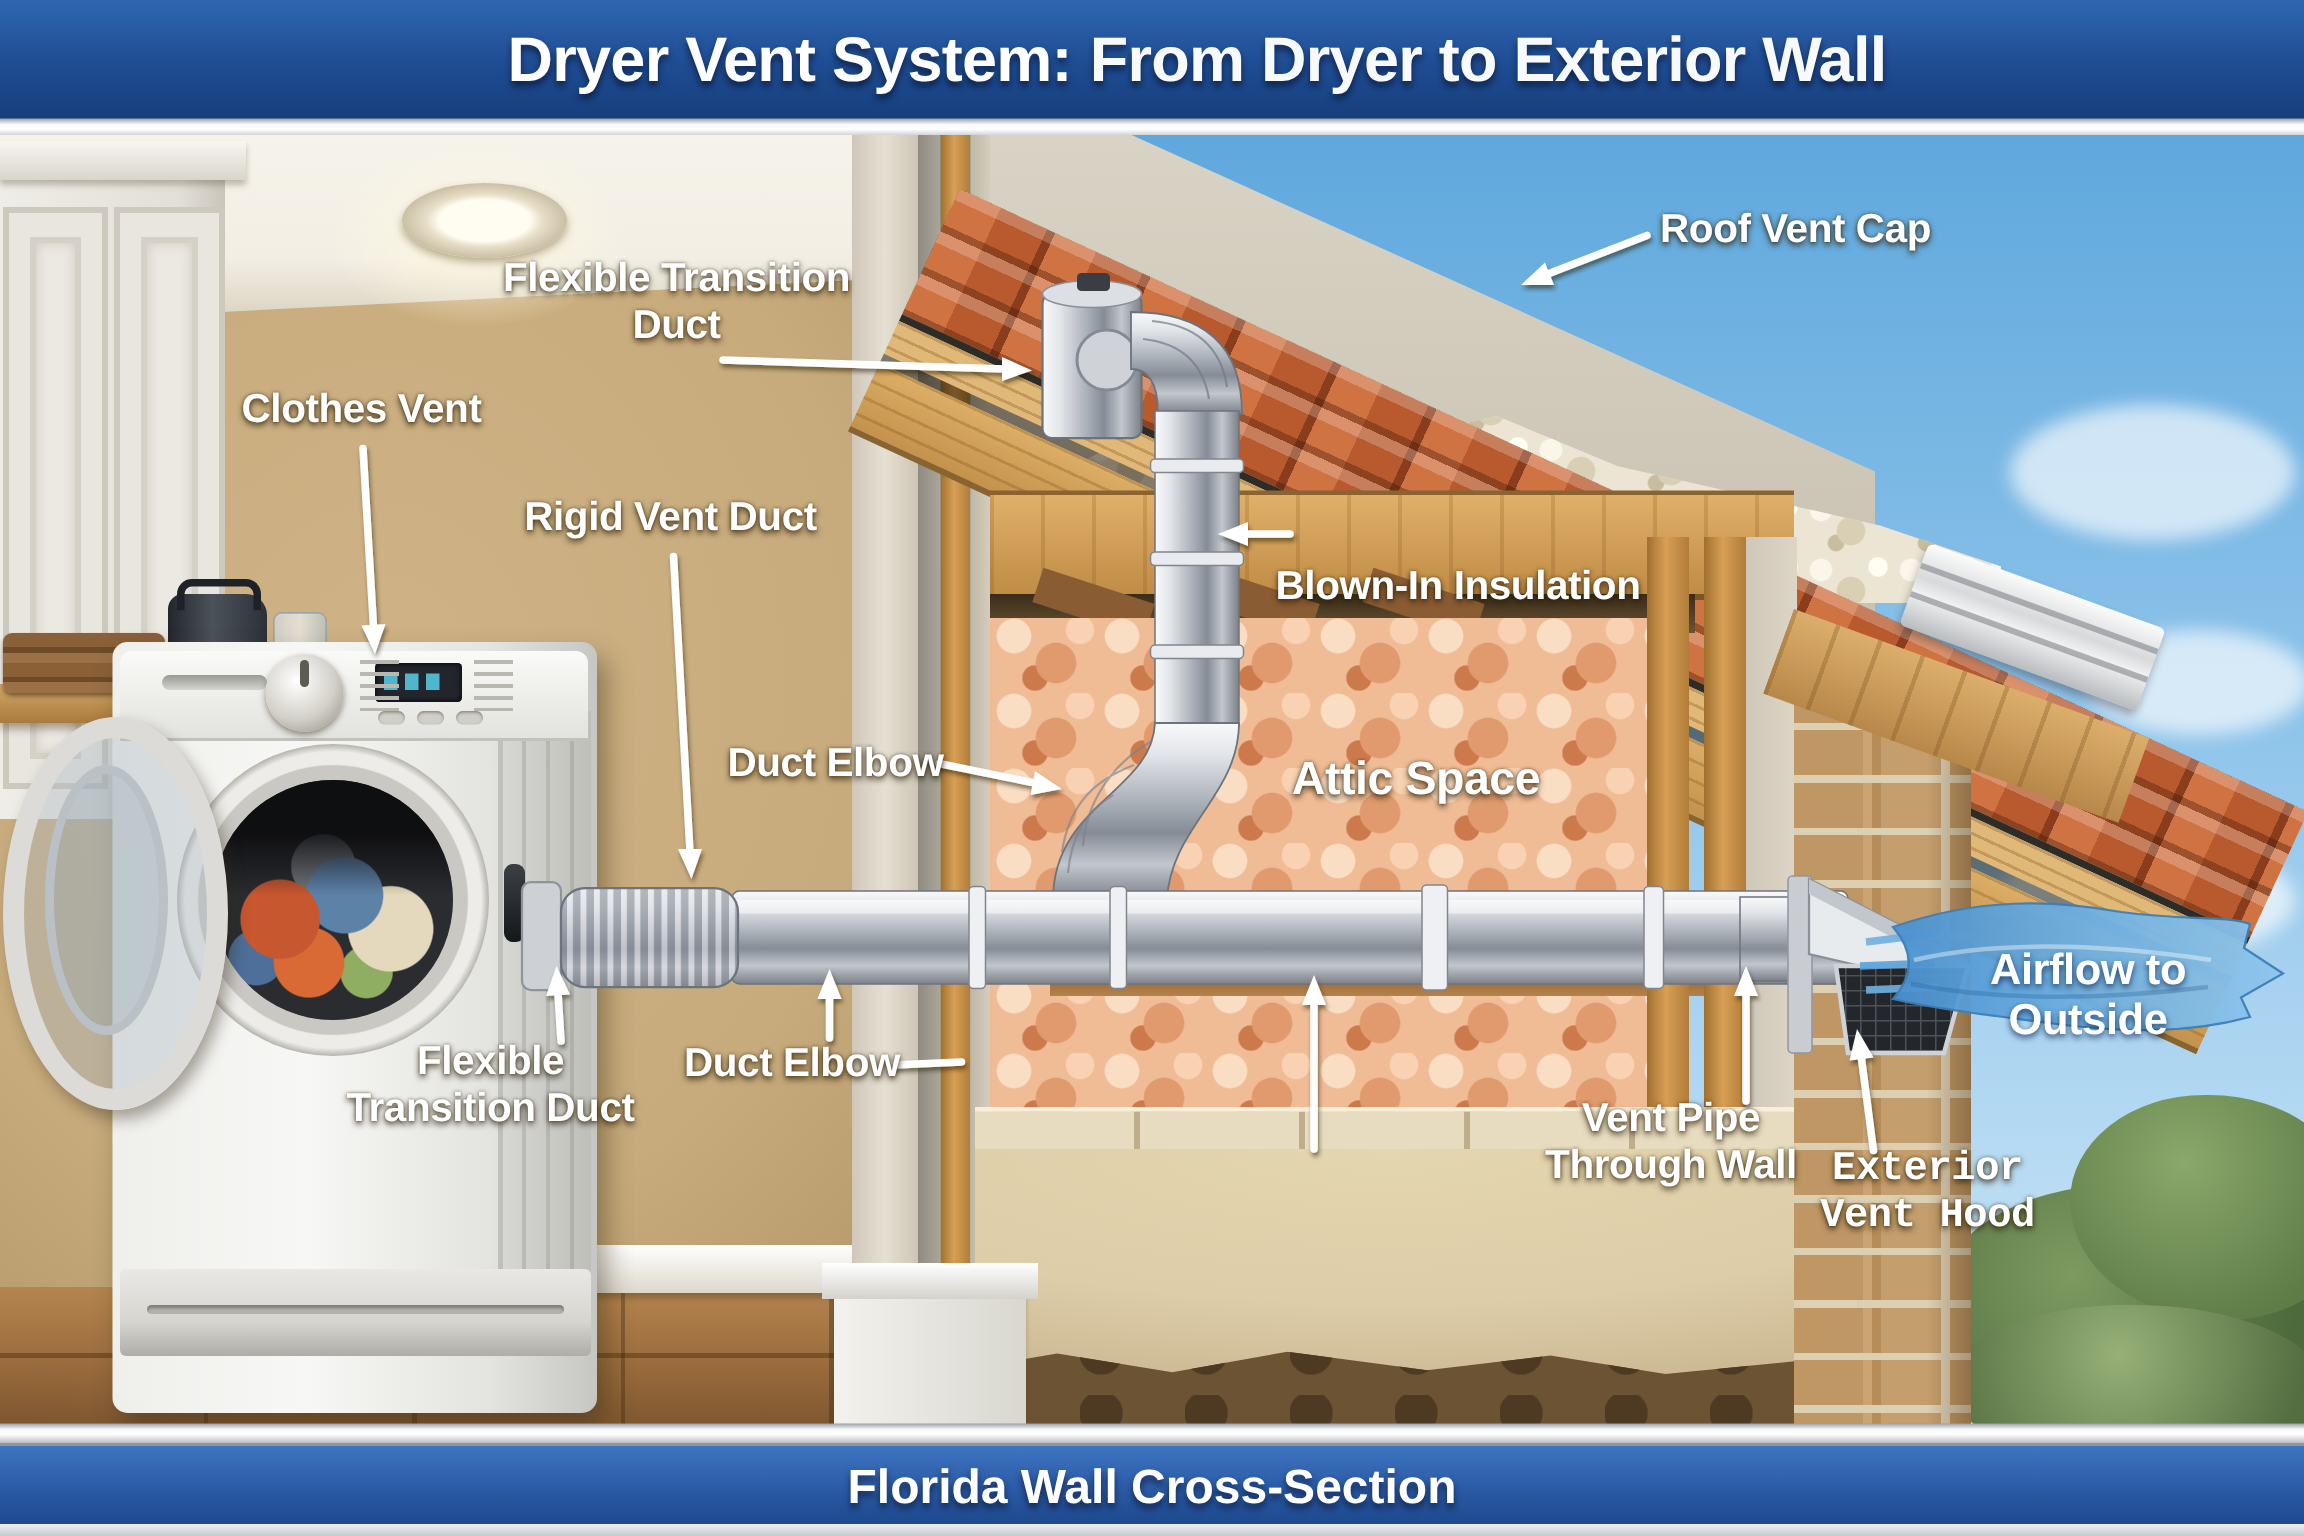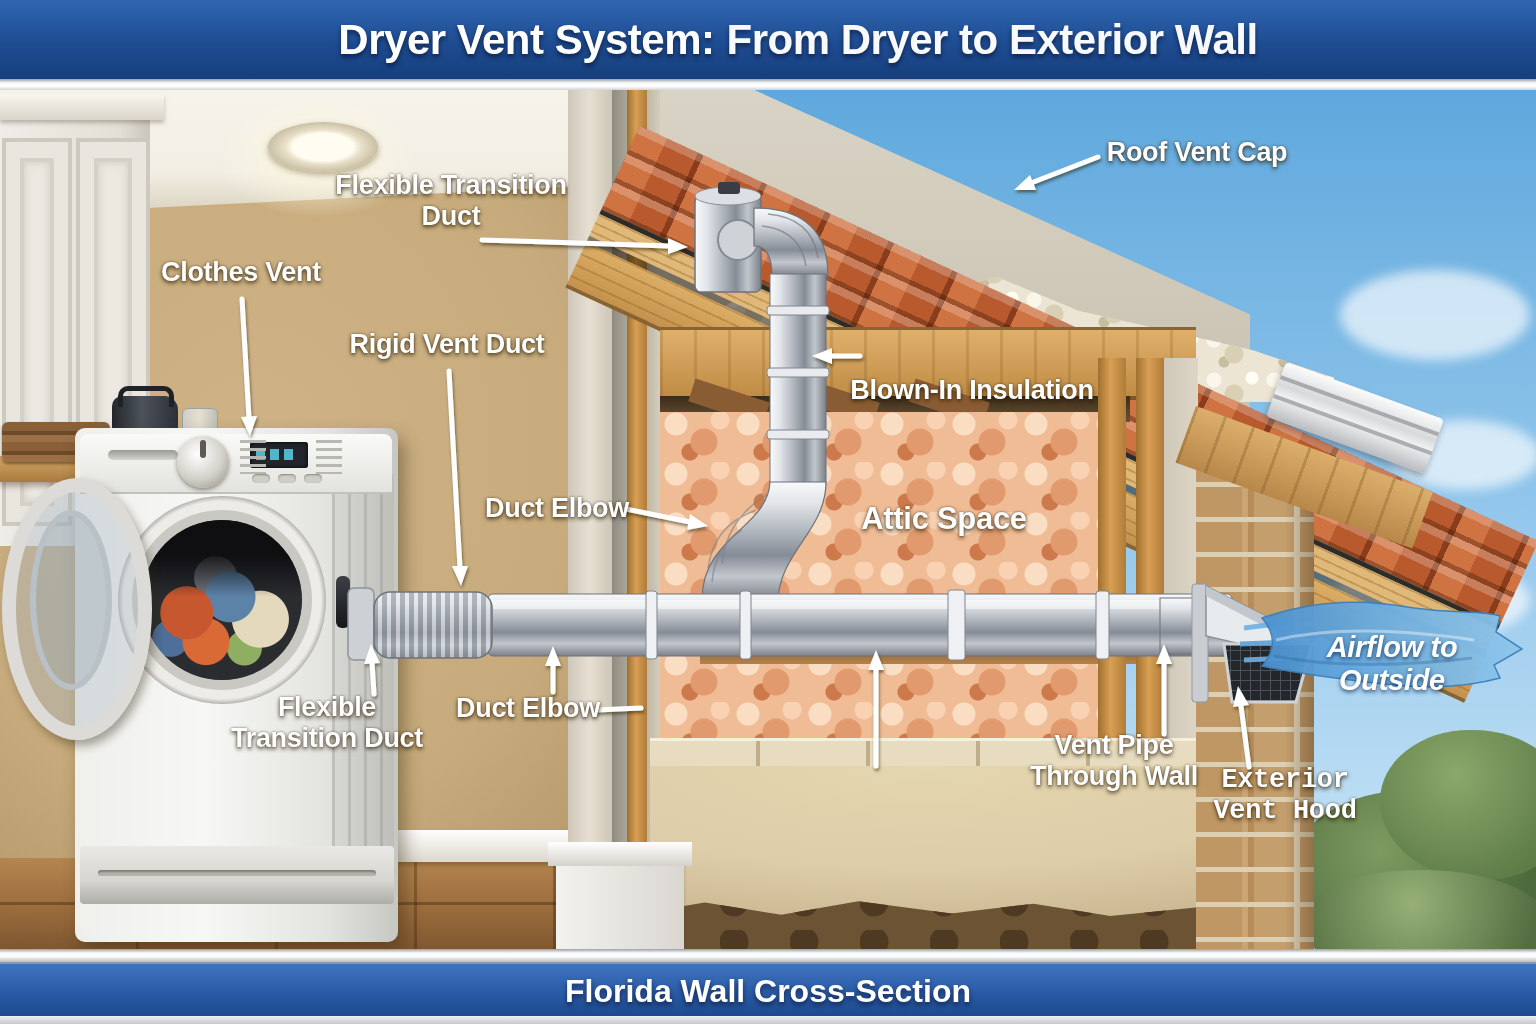--- a/index.html
+++ b/index.html
@@ -457,21 +457,21 @@
     <div class="lbl" style="left:972px;top:249px;margin-top:36px;">Blown-In Insulation</div>
     <div class="lbl" style="left:557px;top:403px;">Duct Elbow</div>
     <div class="lbl lbl-lg" style="left:944px;top:411px;">Attic Space</div>
     <div class="lbl" style="left:327px;top:602px;">Flexible
 Transition Duct</div>
     <div class="lbl" style="left:528px;top:603px;">Duct Elbow</div>
     <div class="lbl" style="left:1114px;top:640px;">Vent Pipe
 Through Wall</div>
     <div class="lbl" style="left:1285px;top:675px;font-family:Liberation Mono, monospace;">Exterior
 Vent Hood</div>
-    <div class="lbl" style="left:1392px;top:541px;font-size:29px;text-shadow:0 2px 4px rgba(10,40,80,.8);font-style:italic;">Airflow to Outside</div>
+    <div class="lbl" style="left:1392px;top:541px;font-size:29px;text-shadow:0 2px 4px rgba(10,40,80,.8);">Airflow to Outside</div>
   </div>
 
   <div class="sep" id="sep-bottom"></div>
   <div id="footer">
     <div class="t">Florida Wall Cross-Section</div>
   </div>
   <div id="footer-base"></div>
 </div>
 
 </body></html>

